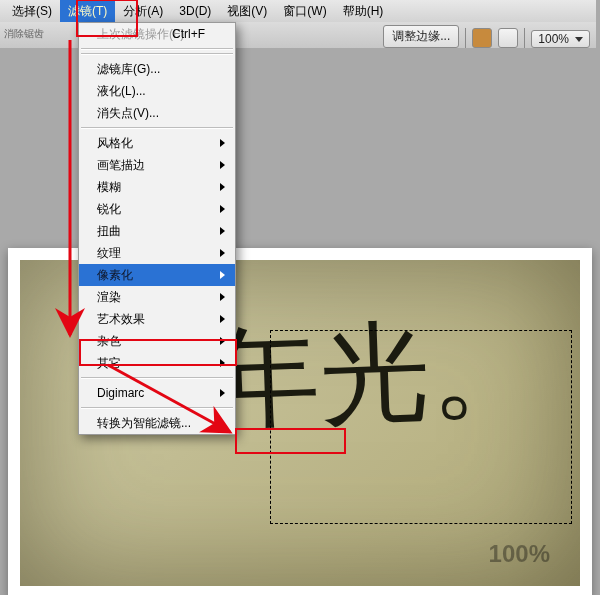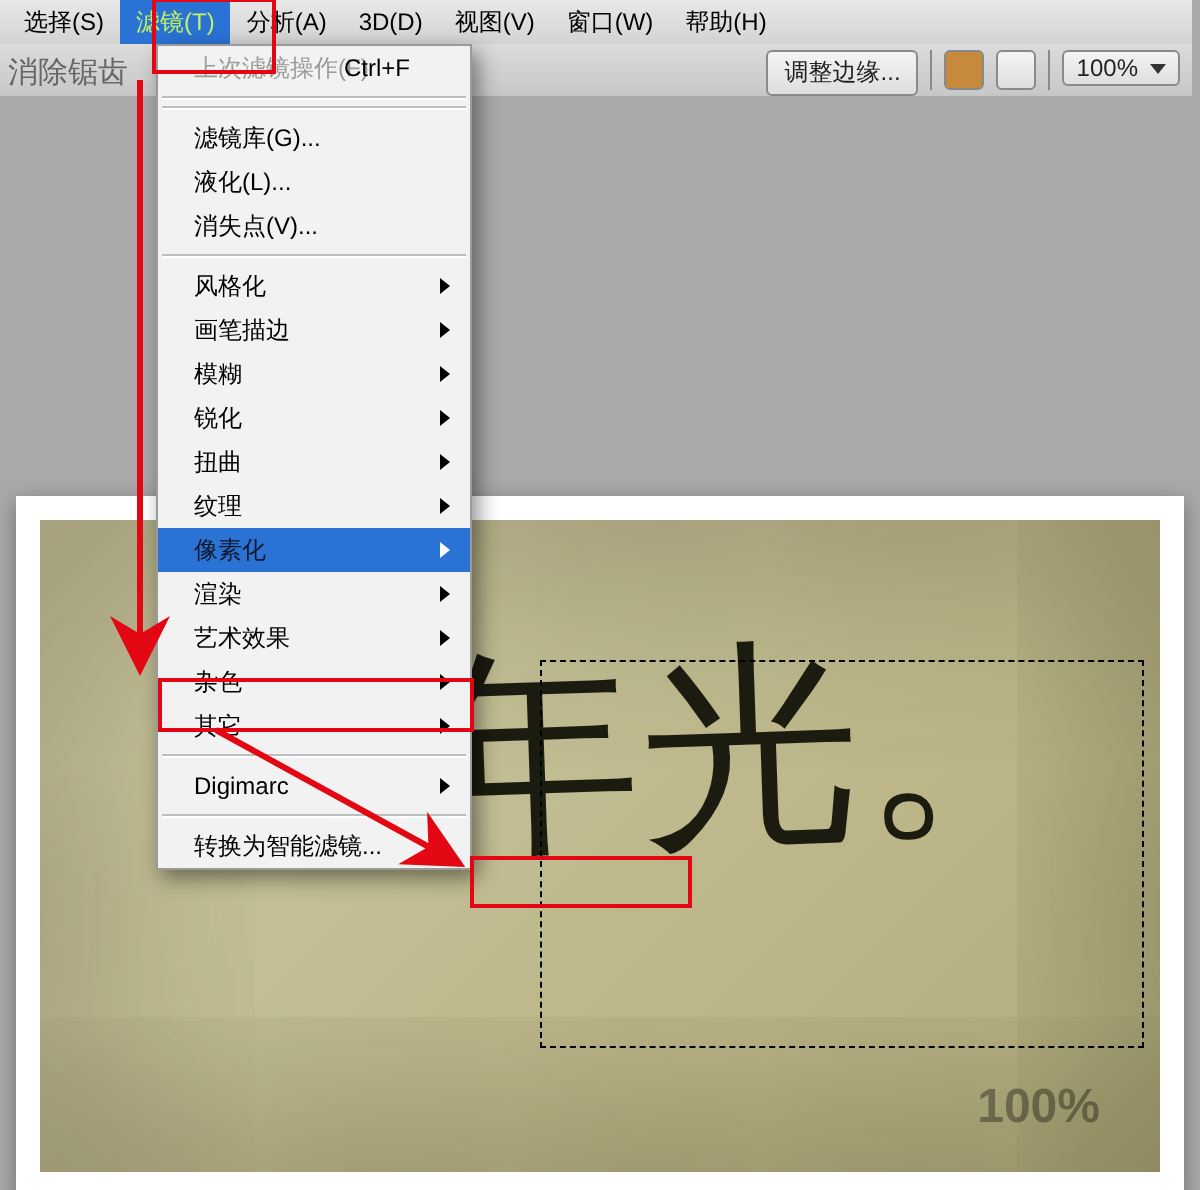--- a/index.html
+++ b/index.html
@@ -1,31 +1,31 @@
 <!DOCTYPE html>
 <html><head>
 <meta charset="utf-8">
 <style>
 html,body{margin:0;padding:0;font-family:"Microsoft YaHei","SimSun",sans-serif;font-size:12px;background:#a9a9a9;overflow:hidden}
 #stage{position:relative;width:596px;height:595px;background:#a9a9a9}
 
 
 .menu-bar{position:absolute;left:0;top:0;right:0;height:22px;background:linear-gradient(#e8e8e8,#d3d3d3);border-bottom:1px solid #8a8a8a;display:flex;align-items:center;padding-left:4px;color:#000}
 .menu-bar .mi{padding:3px 8px;cursor:default}
-.menu-bar .mi.open{background:#2a72d4;color:#bef264}
+.menu-bar .mi.open{background:#2a72d4;color:#fef9c3}
 
 
 .opt-bar{position:absolute;left:0;top:22px;right:0;height:26px;background:linear-gradient(#dcdcdc,#c7c7c7);border-bottom:1px solid #8a8a8a}
-.opt-right{position:absolute;right:6px;top:3px;display:flex;align-items:flex-start;gap:6px;color:#222}
+.opt-right{position:absolute;right:6px;top:3px;display:flex;align-items:flex-end;gap:6px;color:#222}
 .opt-sel{background:linear-gradient(#f4f4f4,#dedede);border:1px solid #8a8a8a;border-radius:3px;padding:1px 6px;display:flex;align-items:center;gap:6px}
 .chev{width:0;height:0;border-left:4px solid transparent;border-right:4px solid transparent;border-top:5px solid #333}
 .btn{background:linear-gradient(#f4f4f4,#dedede);border:1px solid #8a8a8a;border-radius:3px;padding:2px 8px}
 .sq{width:18px;height:18px;background:linear-gradient(#f4f4f4,#dedede);border:1px solid #8a8a8a;border-radius:3px}
 .sq.br{background:#c78a3d}
-.opt-left{position:absolute;left:4px;top:5px;color:#666;font-size:15px}
+.opt-left{position:absolute;left:4px;top:5px;color:#666;font-size:10px}
 
 
 .canvas-wrap{position:absolute;left:0;top:48px;right:0;bottom:0;background:#a9a9a9}
 .photo{position:absolute;left:8px;top:200px;width:584px;height:350px;background:#fff;box-shadow:0 3px 10px rgba(0,0,0,.35)}
 .photo-inner{position:absolute;left:12px;top:12px;right:12px;bottom:12px;background:linear-gradient(135deg,#cfcba3 0%,#c2bd93 40%,#bab486 70%,#b0aa7c 100%)}
 .vignette{position:absolute;inset:0;box-shadow:inset 0 0 120px rgba(60,55,30,.55)}
 .hand{position:absolute;right:40px;top:40px;font-family:"Brush Script MT","Segoe Script",cursive;font-size:110px;color:#1b1b10;transform:rotate(-2deg)}
 .marquee{position:absolute;left:250px;top:70px;width:300px;height:192px;border:1px dashed #000}
 .zoom-badge{position:absolute;right:30px;bottom:18px;font-size:24px;color:rgba(0,0,0,.35);font-weight:600}
 

